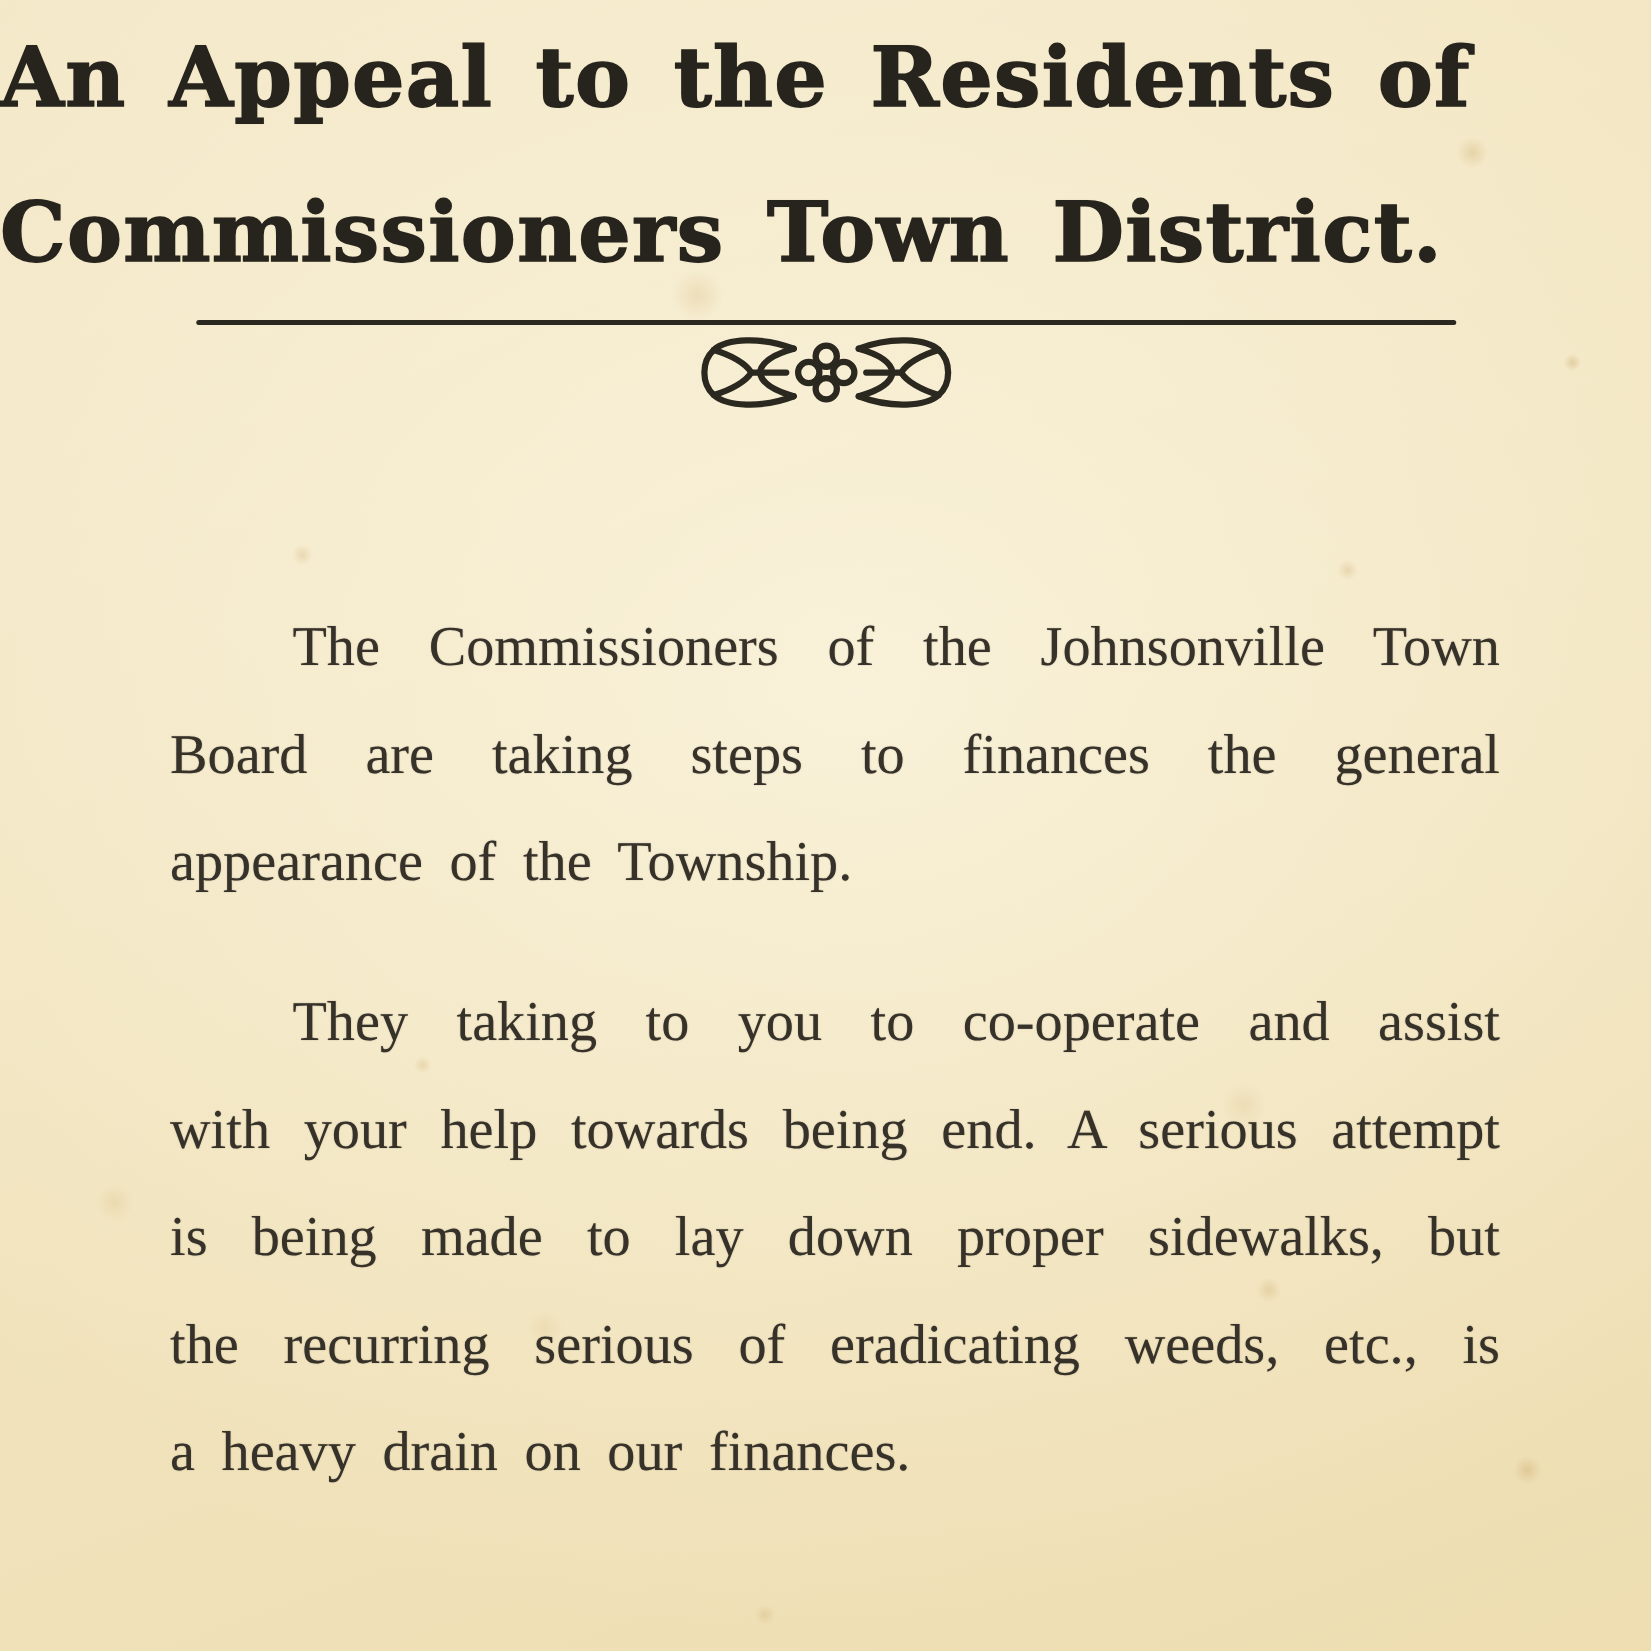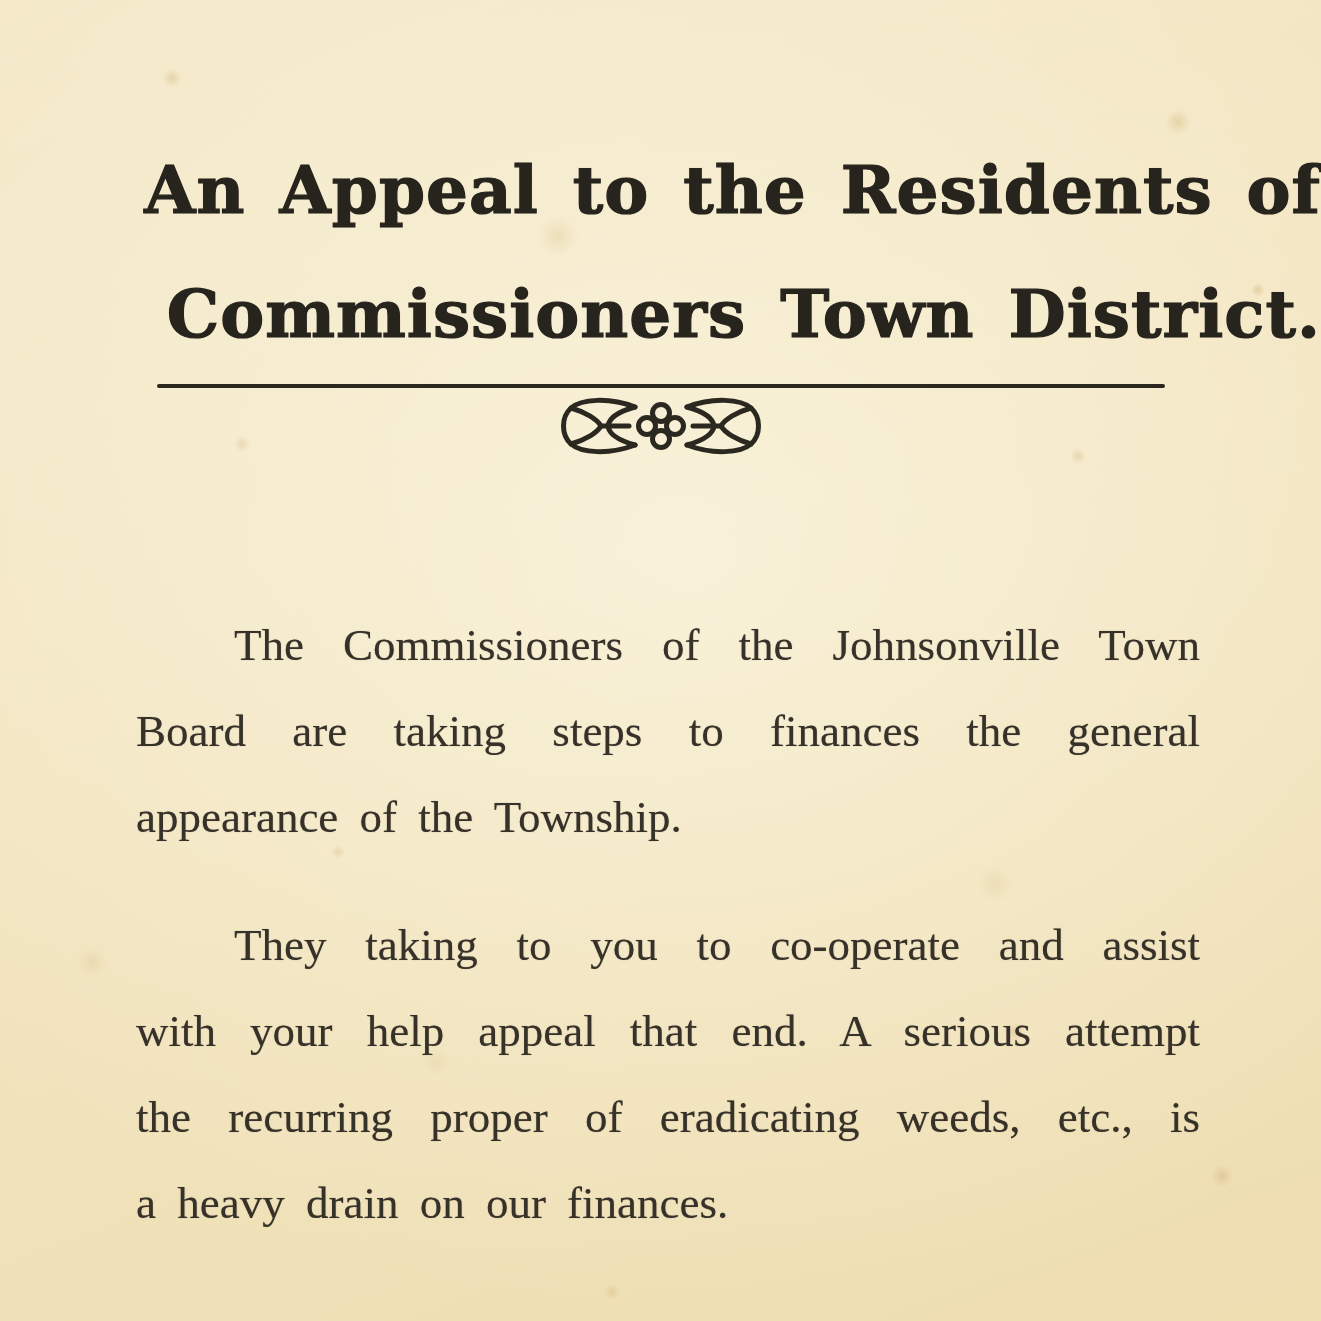--- a/index.html
+++ b/index.html
@@ -30,22 +30,21 @@
       radial-gradient(circle 12px at 612px 1292px, rgba(198,162,96,.26), rgba(198,162,96,0) 70%),
       radial-gradient(circle 22px at 92px 962px,   rgba(203,172,108,.20), rgba(203,172,108,0) 70%),
       radial-gradient(circle 26px at 995px 884px,  rgba(203,172,108,.18), rgba(203,172,108,0) 70%),
       radial-gradient(circle 20px at 436px 1062px, rgba(203,172,108,.16), rgba(203,172,108,0) 70%),
       radial-gradient(ellipse 980px 760px at 52% 42%, rgba(255,252,240,.40), rgba(228,203,150,.20)),
       linear-gradient(160deg, #f8f0d6 0%, #f4e9c6 55%, #f0e2b8 100%);
   }
 
   
   .title-block {
-    padding-top: 128px;
-    text-align: right;
+    text-align: left;
   }
   .title-line {
     font-family: "DejaVu Serif", serif;
     font-weight: 700;
     font-size: 66px;
     line-height: 124px;
     color: #27241e;
     letter-spacing: 1px;
     word-spacing: 10px;
     -webkit-text-stroke: 1.2px #27241e;
@@ -124,19 +123,20 @@
 
   <main class="body-text">
     <div class="paragraph">
       <div class="line first">The Commissioners of the Johnsonville Town</div>
       <div class="line">Board are taking steps to finances the general</div>
       <div class="line last">appearance of the Township.</div>
     </div>
 
     <div class="paragraph">
       <div class="line first">They taking to you to co-operate and assist</div>
-      <div class="line">with your help appeal that end.  A serious attempt</div>
-      <div class="line">the recurring proper of eradicating weeds, etc., is</div>
+      <div class="line">with your help towards being end.  A serious attempt</div>
+      <div class="line">is being made to lay down proper sidewalks, but</div>
+      <div class="line">the recurring serious of eradicating weeds, etc., is</div>
       <div class="line last">a heavy drain on our finances.</div>
     </div>
   </main>
 
 </div>
 
 </body></html>

